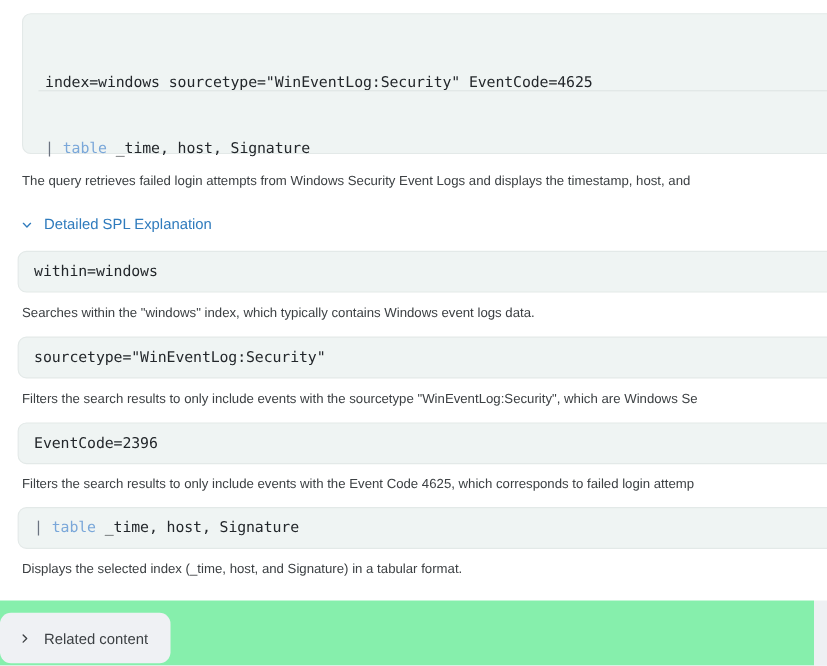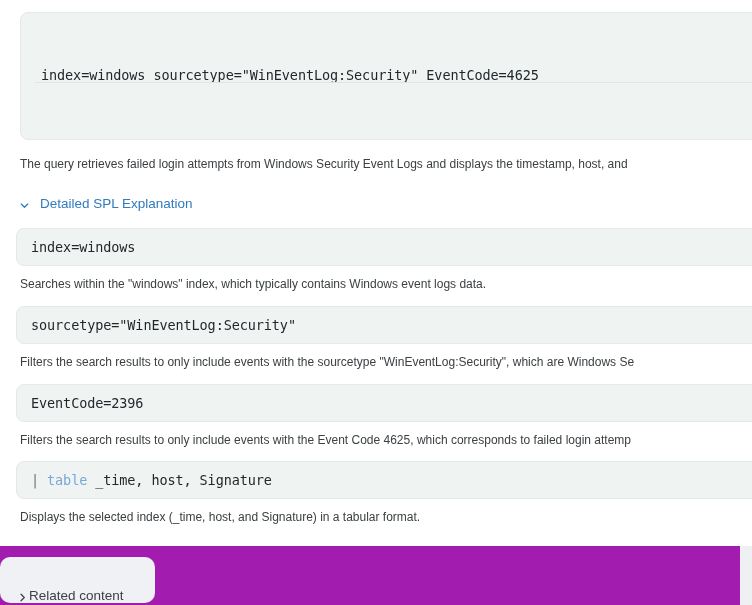--- a/index.html
+++ b/index.html
@@ -5,21 +5,21 @@
   * { box-sizing: border-box; margin: 0; padding: 0; }
   html, body {
     width: 752px; height: 605px;
     overflow: hidden;
     background: #eef0f3;
     font-family: "Liberation Sans", sans-serif;
   }
   .page {
     position: relative;
     width: 740px; height: 605px;
-    background: #a21caf;
+    background: #86efac;
   }
 
   
   .card {
     position: absolute;
     left: 0; top: 0;
     width: 768px;          
     height: 546px;
     background: #ffffff;
     border-top-right-radius: 10px;
@@ -91,53 +91,55 @@
   }
 
   
   .related {
     position: absolute;
     left: 0; top: 557px;
     width: 155px; height: 46px;
     background: #eff1f4;
     border-radius: 10px;
     display: flex;
-    align-items: flex-end;
+    align-items: center;
+    gap: 11px;
     padding-left: 16px;
     cursor: pointer;
   }
   .related .label {
     font-size: 13.5px;
     color: #3c4043;
   }
 </style>
 </head>
 <body>
 
 <div class="page">
   <div class="card">
 
     <div class="codeblock main-code">
       <div class="line">index=windows sourcetype="WinEventLog:Security" EventCode=4625</div>
+      <div class="line"><span class="pipe">|</span> <span class="kw">table</span><span> _time, host, Signature</span></div>
       <div class="divider"></div>
     </div>
 
     <div class="para" style="left:20px; top:155px;">The query retrieves failed login attempts from Windows Security Event Logs and displays the timestamp, host, and</div>
 
     <div class="disclosure" style="left:18px; top:196px;">
       <span class="chev">
         <svg width="13" height="13" viewBox="0 0 16 16" fill="none" xmlns="http://www.w3.org/2000/svg">
           <path d="M4 6.2 L8 10.2 L12 6.2" stroke="#2f7bbd" stroke-width="1.5" stroke-linecap="round" stroke-linejoin="round"></path>
         </svg>
       </span>
       <span class="label">Detailed SPL Explanation</span>
     </div>
 
     <div class="codeblock sub-code" style="top:228px;">
-      <span>index=windows</span>
+      <span>within=windows</span>
     </div>
     <div class="para" style="left:20px; top:275px;">Searches within the "windows" index, which typically contains Windows event logs data.</div>
 
     <div class="codeblock sub-code" style="top:306px;">
       <span>sourcetype="WinEventLog:Security"</span>
     </div>
     <div class="para" style="left:20px; top:353px;">Filters the search results to only include events with the sourcetype "WinEventLog:Security", which are Windows Se</div>
 
     <div class="codeblock sub-code" style="top:384px;">
       <span>EventCode=2396</span>

